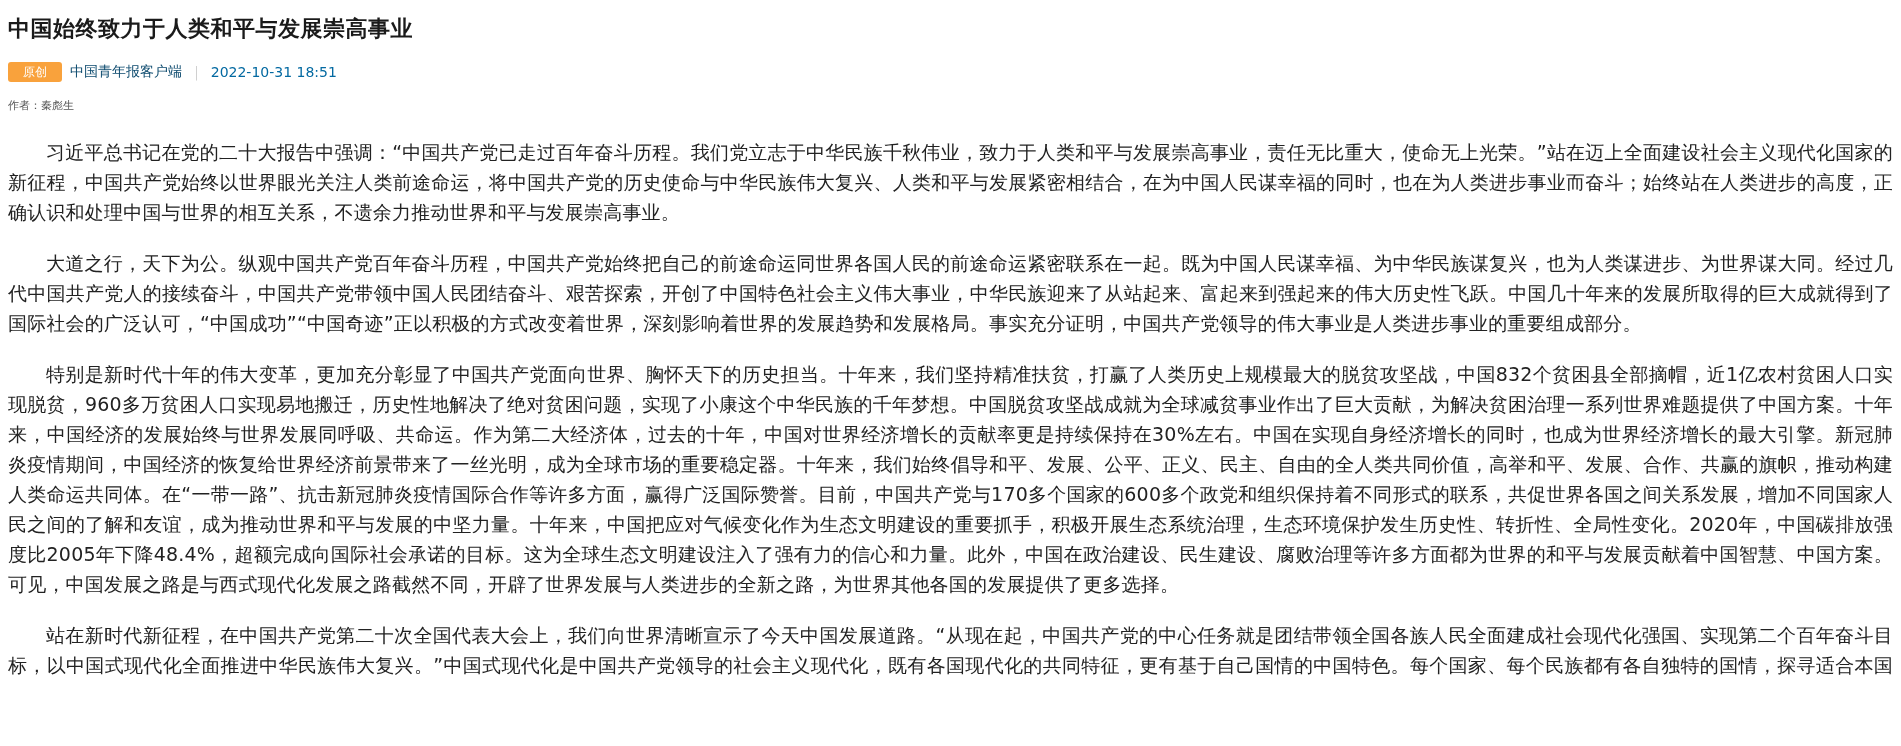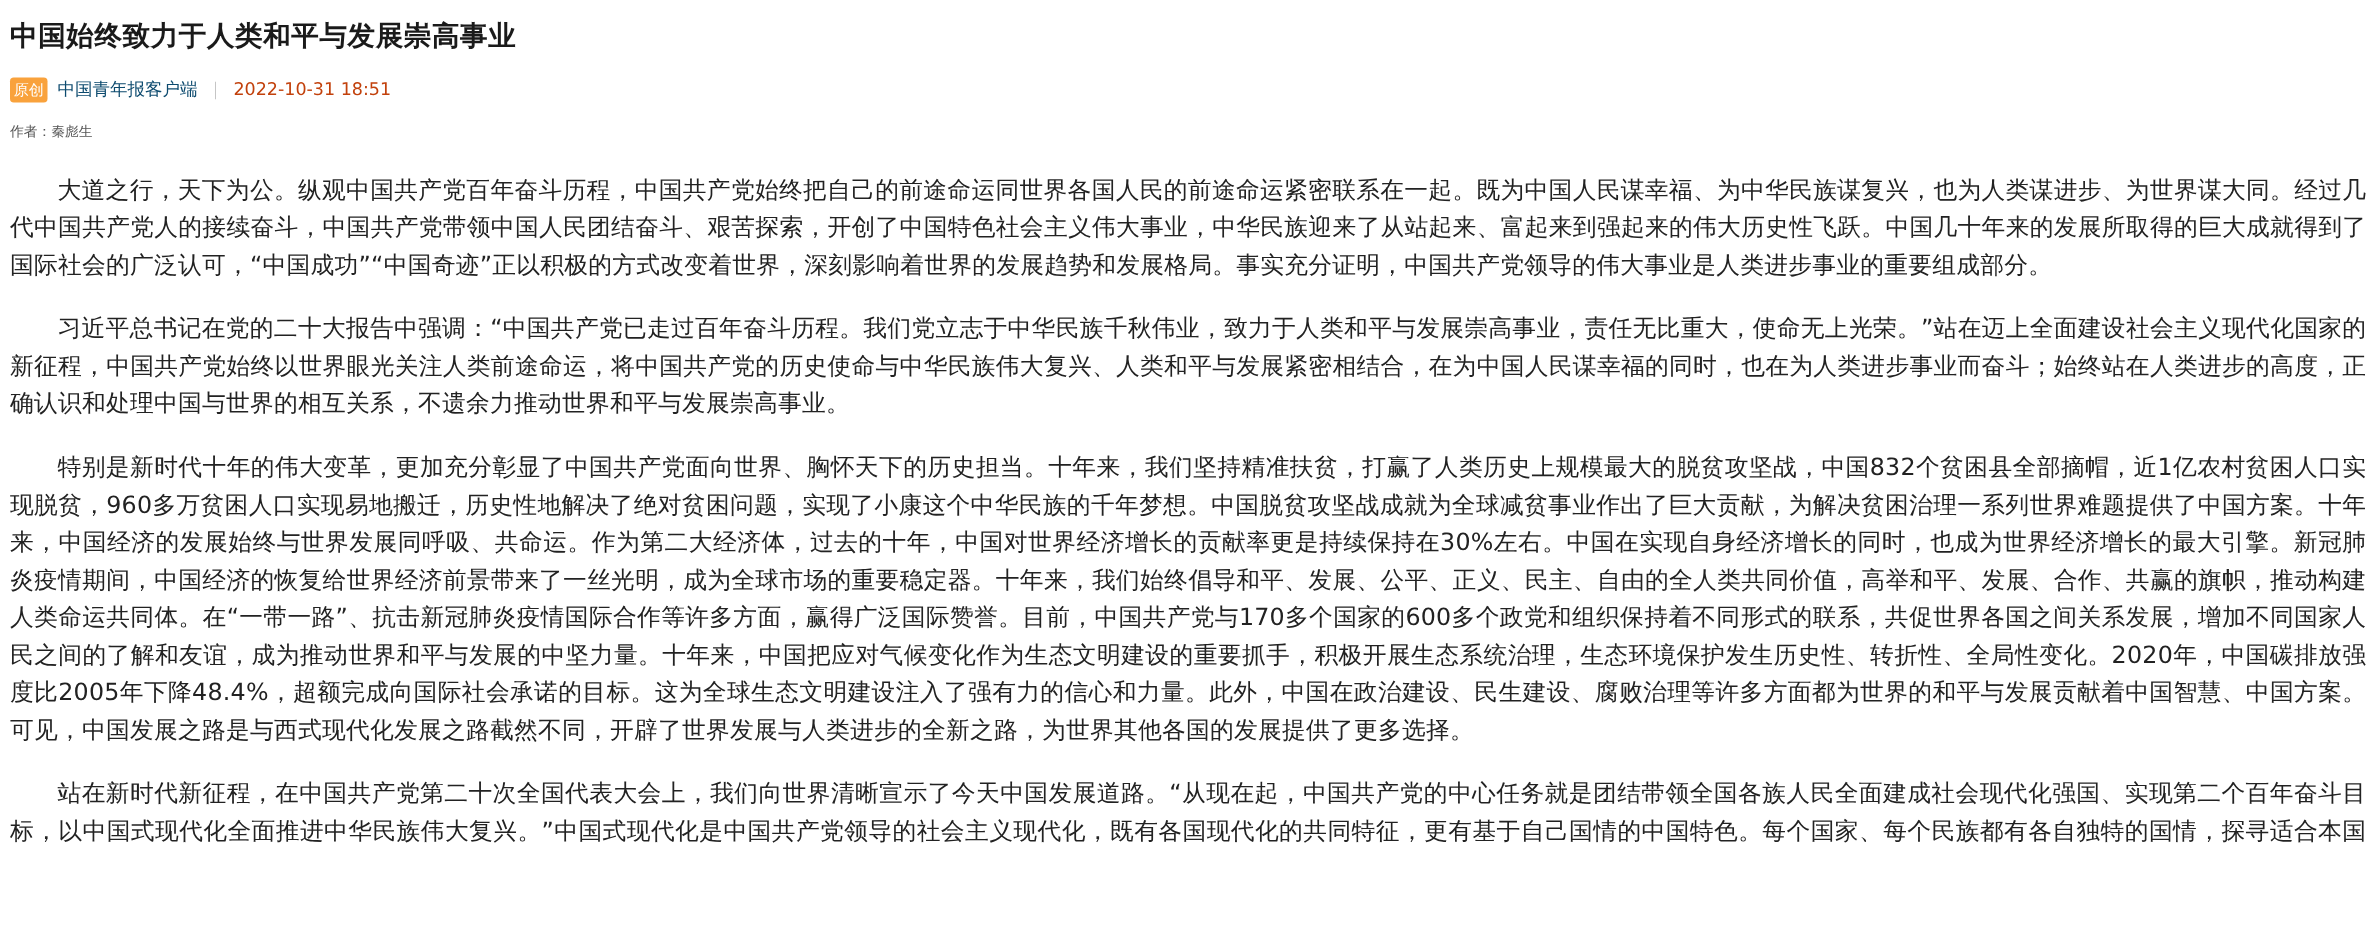--- a/index.html
+++ b/index.html
@@ -27,35 +27,35 @@
     align-items: center;
     margin-bottom: 16px;
     font-size: 14px;
   }
   .badge {
     display: inline-block;
     background: #f9a23c;
     color: #ffffff;
     font-size: 12px;
     line-height: 1;
-    padding: 4px 3px;
+    padding: 4px 15px;
     border-radius: 3px;
     margin-right: 8px;
   }
   .source {
     color: #0c4a6e;
     margin-right: 12px;
   }
   .sep {
     color: #bbbbbb;
     margin-right: 12px;
     font-weight: 200;
   }
   .datetime {
-    color: #c2410c;
+    color: #0369a1;
   }
   .author {
     font-size: 11px;
     color: #555555;
     margin-bottom: 24px;
   }
   .body p {
     font-size: 19px;
     line-height: 30px;
     color: #222222;
@@ -75,19 +75,19 @@
   <div class="meta">
     <span class="badge">原创</span>
     <span class="source">中国青年报客户端</span>
     <span class="sep">|</span>
     <span class="datetime">2022-10-31 18:51</span>
   </div>
 
   <div class="author">作者：秦彪生</div>
 
   <div class="body">
+    <p>习近平总书记在党的二十大报告中强调：“中国共产党已走过百年奋斗历程。我们党立志于中华民族千秋伟业，致力于人类和平与发展崇高事业，责任无比重大，使命无上光荣。”站在迈上全面建设社会主义现代化国家的新征程，中国共产党始终以世界眼光关注人类前途命运，将中国共产党的历史使命与中华民族伟大复兴、人类和平与发展紧密相结合，在为中国人民谋幸福的同时，也在为人类进步事业而奋斗；始终站在人类进步的高度，正确认识和处理中国与世界的相互关系，不遗余力推动世界和平与发展崇高事业。</p>
     <p>大道之行，天下为公。纵观中国共产党百年奋斗历程，中国共产党始终把自己的前途命运同世界各国人民的前途命运紧密联系在一起。既为中国人民谋幸福、为中华民族谋复兴，也为人类谋进步、为世界谋大同。经过几代中国共产党人的接续奋斗，中国共产党带领中国人民团结奋斗、艰苦探索，开创了中国特色社会主义伟大事业，中华民族迎来了从站起来、富起来到强起来的伟大历史性飞跃。中国几十年来的发展所取得的巨大成就得到了国际社会的广泛认可，“中国成功”“中国奇迹”正以积极的方式改变着世界，深刻影响着世界的发展趋势和发展格局。事实充分证明，中国共产党领导的伟大事业是人类进步事业的重要组成部分。</p>
-    <p>习近平总书记在党的二十大报告中强调：“中国共产党已走过百年奋斗历程。我们党立志于中华民族千秋伟业，致力于人类和平与发展崇高事业，责任无比重大，使命无上光荣。”站在迈上全面建设社会主义现代化国家的新征程，中国共产党始终以世界眼光关注人类前途命运，将中国共产党的历史使命与中华民族伟大复兴、人类和平与发展紧密相结合，在为中国人民谋幸福的同时，也在为人类进步事业而奋斗；始终站在人类进步的高度，正确认识和处理中国与世界的相互关系，不遗余力推动世界和平与发展崇高事业。</p>
     <p>特别是新时代十年的伟大变革，更加充分彰显了中国共产党面向世界、胸怀天下的历史担当。十年来，我们坚持精准扶贫，打赢了人类历史上规模最大的脱贫攻坚战，中国832个贫困县全部摘帽，近1亿农村贫困人口实现脱贫，960多万贫困人口实现易地搬迁，历史性地解决了绝对贫困问题，实现了小康这个中华民族的千年梦想。中国脱贫攻坚战成就为全球减贫事业作出了巨大贡献，为解决贫困治理一系列世界难题提供了中国方案。十年来，中国经济的发展始终与世界发展同呼吸、共命运。作为第二大经济体，过去的十年，中国对世界经济增长的贡献率更是持续保持在30%左右。中国在实现自身经济增长的同时，也成为世界经济增长的最大引擎。新冠肺炎疫情期间，中国经济的恢复给世界经济前景带来了一丝光明，成为全球市场的重要稳定器。十年来，我们始终倡导和平、发展、公平、正义、民主、自由的全人类共同价值，高举和平、发展、合作、共赢的旗帜，推动构建人类命运共同体。在“一带一路”、抗击新冠肺炎疫情国际合作等许多方面，赢得广泛国际赞誉。目前，中国共产党与170多个国家的600多个政党和组织保持着不同形式的联系，共促世界各国之间关系发展，增加不同国家人民之间的了解和友谊，成为推动世界和平与发展的中坚力量。十年来，中国把应对气候变化作为生态文明建设的重要抓手，积极开展生态系统治理，生态环境保护发生历史性、转折性、全局性变化。2020年，中国碳排放强度比2005年下降48.4%，超额完成向国际社会承诺的目标。这为全球生态文明建设注入了强有力的信心和力量。此外，中国在政治建设、民生建设、腐败治理等许多方面都为世界的和平与发展贡献着中国智慧、中国方案。可见，中国发展之路是与西式现代化发展之路截然不同，开辟了世界发展与人类进步的全新之路，为世界其他各国的发展提供了更多选择。</p>
     <p>站在新时代新征程，在中国共产党第二十次全国代表大会上，我们向世界清晰宣示了今天中国发展道路。“从现在起，中国共产党的中心任务就是团结带领全国各族人民全面建成社会现代化强国、实现第二个百年奋斗目标，以中国式现代化全面推进中华民族伟大复兴。”中国式现代化是中国共产党领导的社会主义现代化，既有各国现代化的共同特征，更有基于自己国情的中国特色。每个国家、每个民族都有各自独特的国情，探寻适合本国家、本民族的发展之路是题中应有之义。中国式现代化的发展之路就是立足于中国实际，又面向世界的，具有中国特色的通往现代化之路的新成果。今天中国式现代化的成功实践更加证明，通往现代化之路不止一条，每个国家、民族都有权并可以探寻一条适合自己国情的现代化发展之路。</p>
   </div>
 
 </div>
 
 </body></html>

